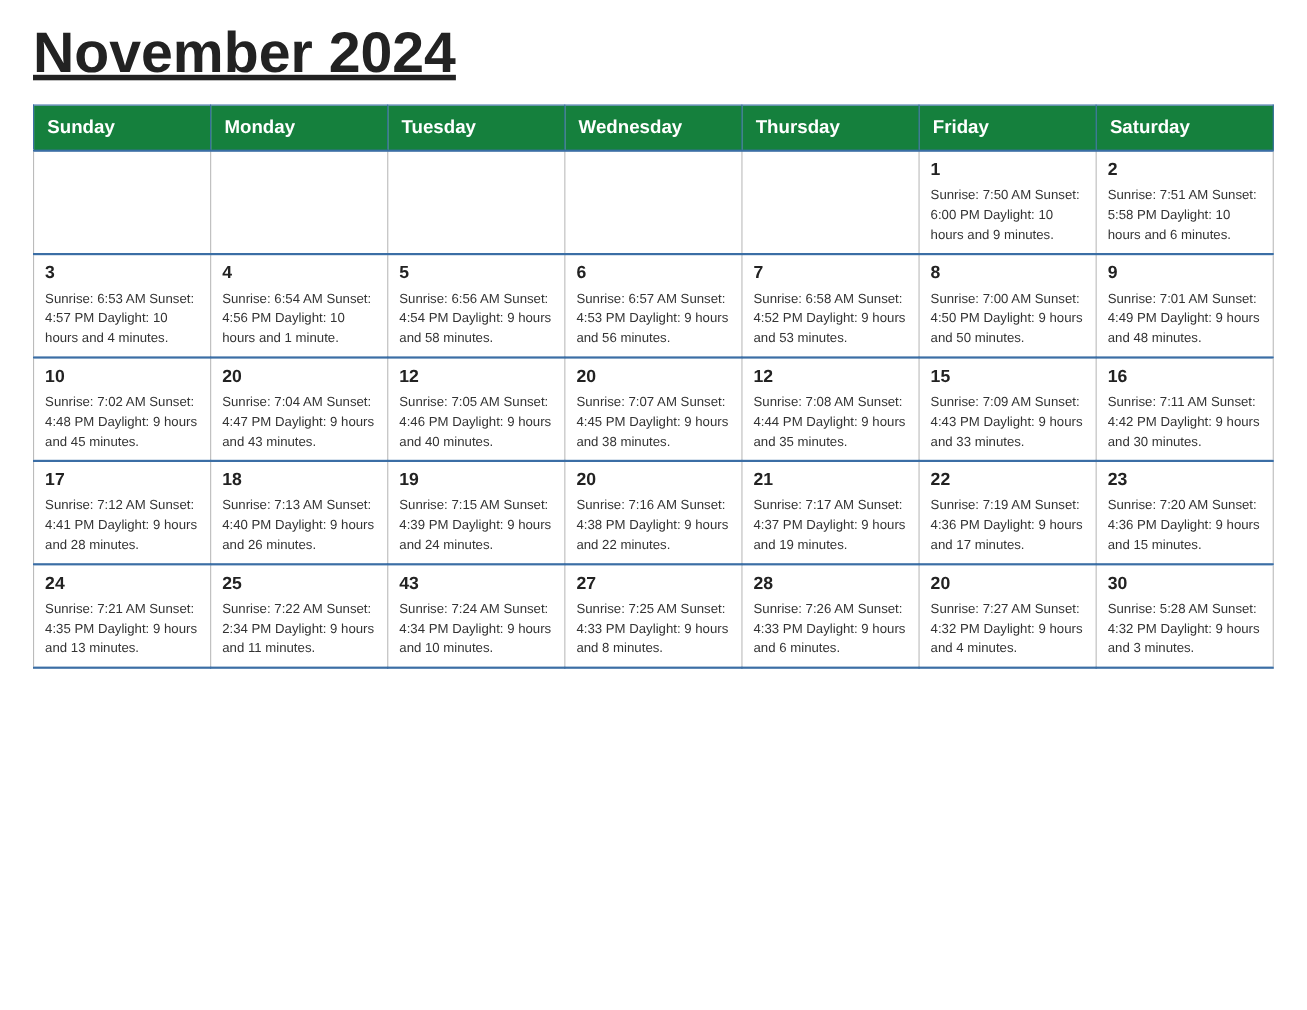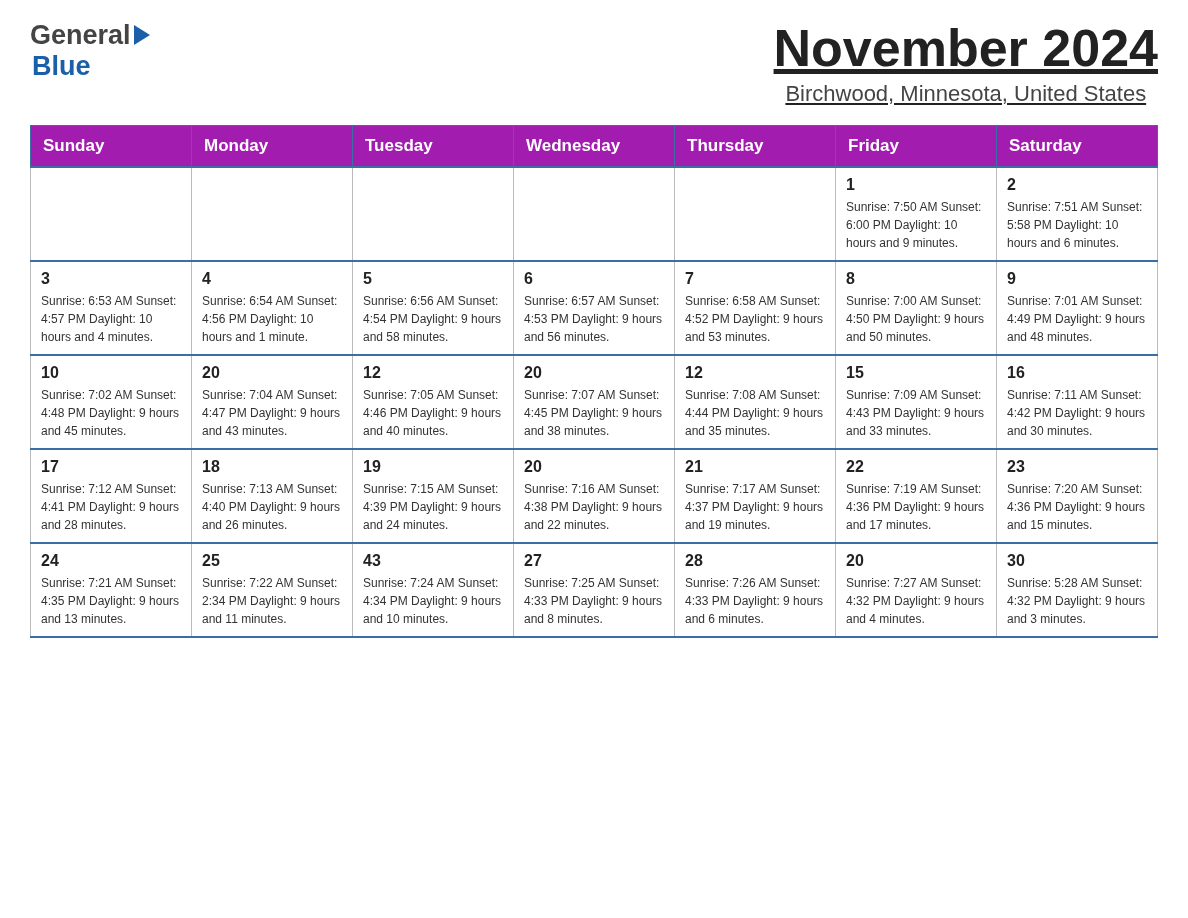--- a/index.html
+++ b/index.html
@@ -32,21 +32,21 @@
       font-weight: 400;
       color: #444;
       margin-top: 4px;
     }
     .calendar {
       width: 100%;
       border-collapse: collapse;
       border: 1.5px solid #3b6ea5;
     }
     .calendar th {
-      background-color: #a21caf;
+      background-color: #15803d;
       color: #fff;
       font-size: 17px;
       font-weight: bold;
       padding: 10px 12px;
       text-align: left;
       border: 1px solid #3b6ea5;
     }
     .calendar td {
       vertical-align: top;
       padding: 8px 10px;
@@ -100,30 +100,22 @@
       color: #1a5fa8;
       font-size: 27px;
       font-weight: bold;
       padding-left: 2px;
     }
   </style>
 </head>
 <body>
 
 <div class="header">
-  <div class="logo-wrap">
-    <div class="logo-line1">
-      <span class="logo-general">General</span>
-      <span class="logo-arrow"></span>
-    </div>
-    <div class="logo-line2">Blue</div>
-  </div>
   <div class="title-block">
     <h1>November 2024</h1>
-    <h2>Birchwood, Minnesota, United States</h2>
   </div>
 </div>
 
 <table class="calendar">
   <thead>
     <tr>
     <th>Sunday</th>
         <th>Monday</th>
         <th>Tuesday</th>
         <th>Wednesday</th>

